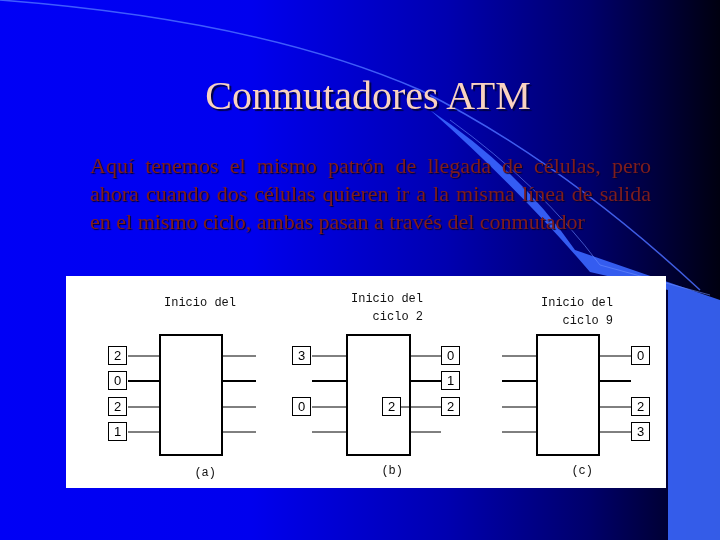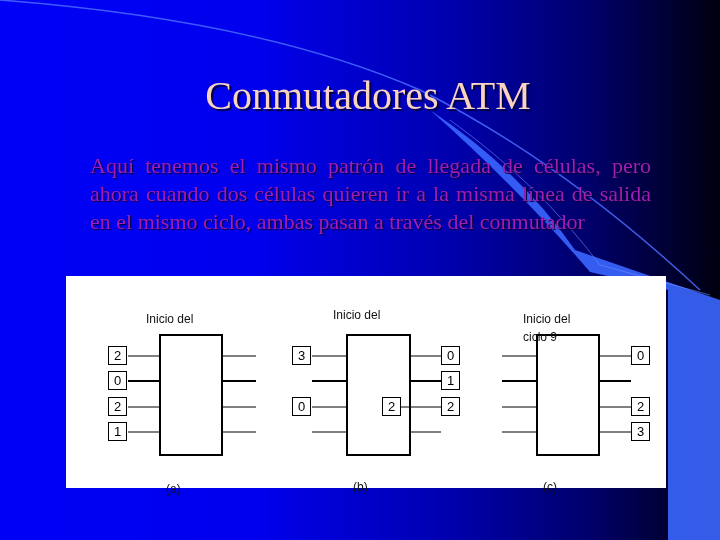--- a/index.html
+++ b/index.html
@@ -11,32 +11,32 @@
   .bgfx { position: absolute; left: 0; top: 0; width: 720px; height: 540px; }
   .title {
     position: absolute; left: 0; width: 720px; top: 72px; text-align: center;
     color: #f9d2c0; font-size: 40px; line-height: 48px;
     text-shadow: 2px 2px 1px #000044;
     font-family: "Liberation Serif", serif;
     padding-left: 8px;
   }
   .body-text {
     position: absolute; left: 90px; top: 152px; width: 561px;
-    color: #a21caf; font-size: 22px; line-height: 28px;
+    color: #7f1d1d; font-size: 22px; line-height: 28px;
     text-align: justify; text-shadow: 1px 1px 1px #000033;
     font-family: "Liberation Serif", serif;
   }
   .panel {
     position: absolute; left: 66px; top: 276px; width: 600px; height: 212px;
     background: #ffffff;
   }
   .diagram { position: absolute; left: 0; top: 0; width: 600px; height: 212px; }
   .lbl {
-    position: absolute; font-family: Liberation Sans, sans-serif;
-    font-size: 12px; line-height: 18px; color: #111; text-align: left; margin-top: 16px;
+    position: absolute; font-family: Liberation Mono, monospace;
+    font-size: 12px; line-height: 18px; color: #111; text-align: right;
   }
   .cell {
     position: absolute; width: 17px; height: 17px; border: 1.5px solid #000;
     background: #fff; font-family: "Liberation Sans", sans-serif;
     font-size: 13px; line-height: 17px; text-align: center; color: #000;
     box-sizing: content-box;
   }
 </style>
 </head>
 <body>
@@ -92,20 +92,21 @@
   </svg>
 
   <div class="lbl" style="left:80px; top:18px; width:90px;">Inicio del</div>
   <div class="cell" style="left:42px; top:70px;">2</div>
   <div class="cell" style="left:42px; top:95px;">0</div>
   <div class="cell" style="left:42px; top:121px;">2</div>
   <div class="cell" style="left:42px; top:146px;">1</div>
   <div class="lbl" style="left:100px; top:188px; width:50px;">(a)</div>
 
   <div class="lbl" style="left:267px; top:14px; width:90px;">Inicio del</div>
+  <div class="lbl" style="left:267px; top:32px; width:90px;">ciclo 2</div>
   <div class="cell" style="left:226px; top:70px;">3</div>
   <div class="cell" style="left:226px; top:121px;">0</div>
   <div class="cell" style="left:316px; top:121px;">2</div>
   <div class="cell" style="left:375px; top:70px;">0</div>
   <div class="cell" style="left:375px; top:95px;">1</div>
   <div class="cell" style="left:375px; top:121px;">2</div>
   <div class="lbl" style="left:287px; top:186px; width:50px;">(b)</div>
 
   <div class="lbl" style="left:457px; top:18px; width:90px;">Inicio del</div>
   <div class="lbl" style="left:457px; top:36px; width:90px;">ciclo 9</div>

